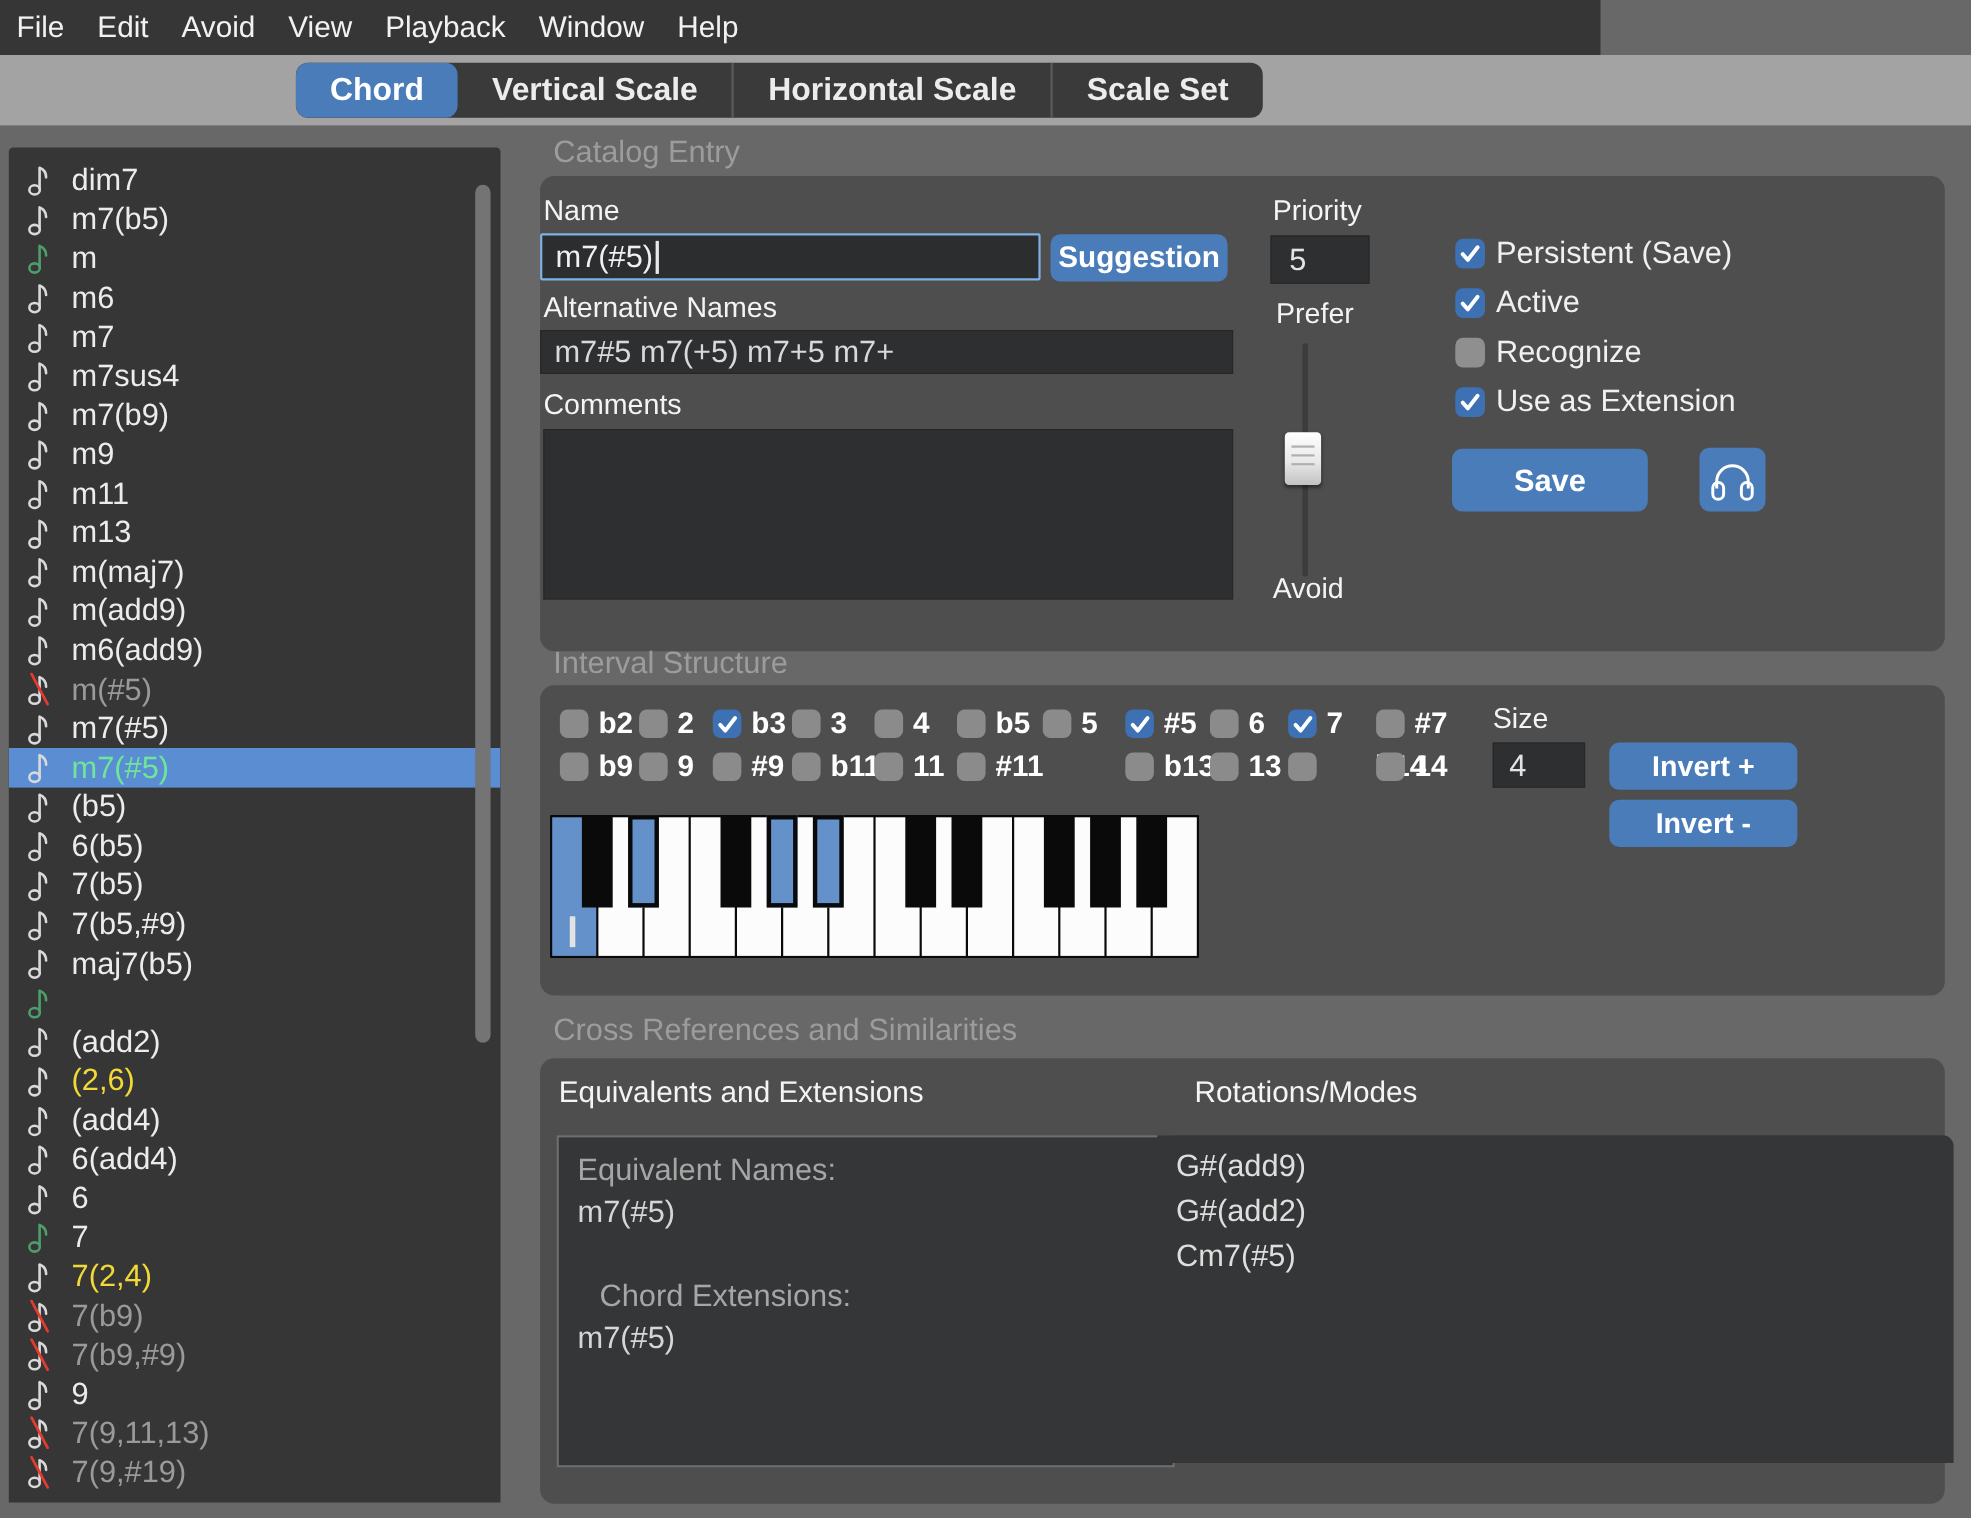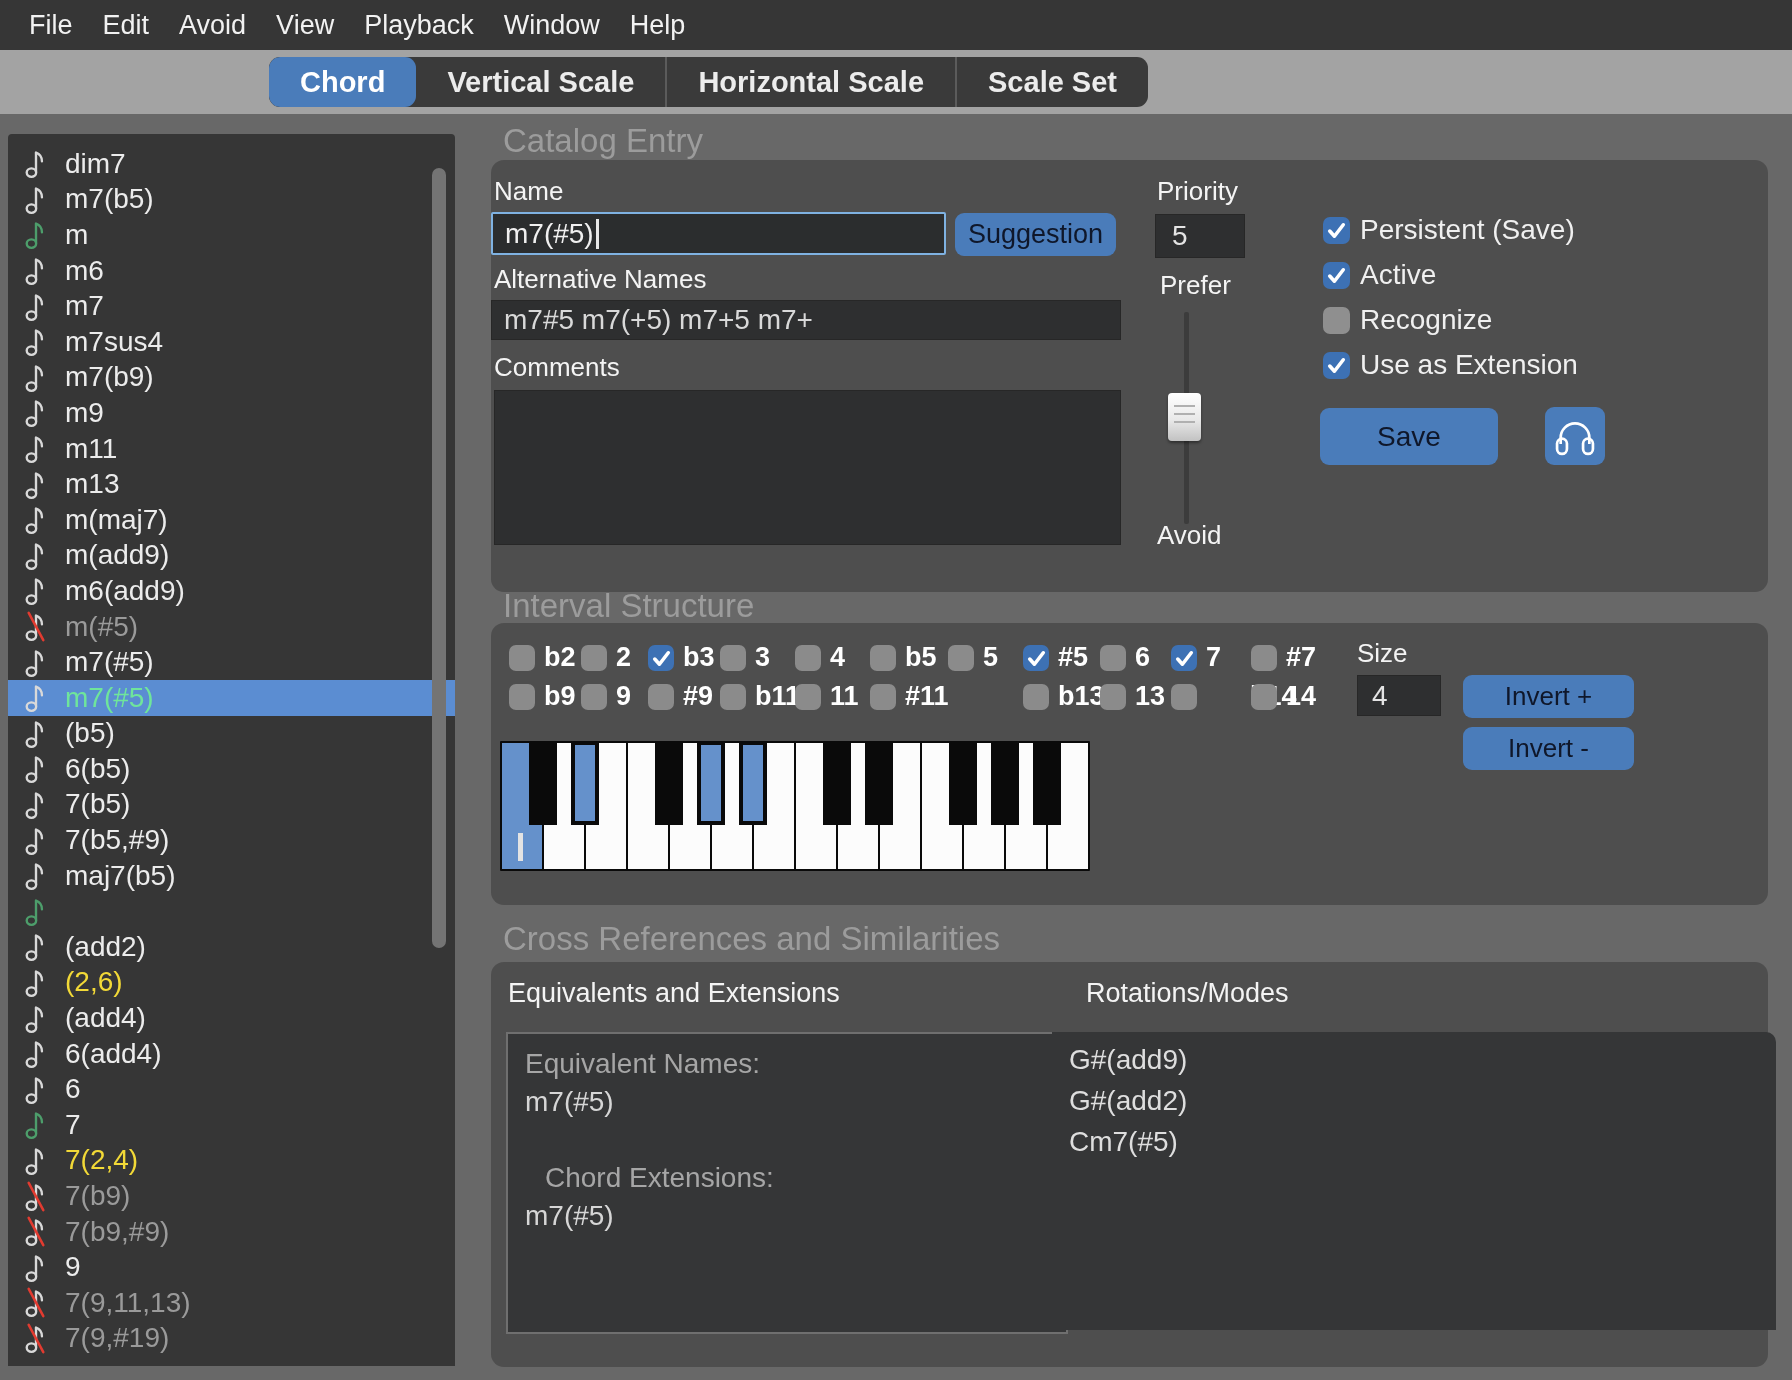--- a/index.html
+++ b/index.html
@@ -1,22 +1,22 @@
 <!DOCTYPE html>
 <html><head>
 <meta charset="utf-8">
 <style>
   html,body{margin:0;padding:0;background:#686868;}
   body{width:1792px;height:1380px;position:relative;overflow:hidden;
        font-family:"Liberation Sans",sans-serif;-webkit-font-smoothing:antialiased;}
   .screen{position:absolute;inset:0;}
 
   
-  #menubar{position:absolute;left:0;top:0;width:1792px;height:50px;background:#363636;
-           display:flex;align-items:center;padding-left:14px;box-sizing:border-box;}
+  #menubar{position:absolute;left:0;top:0;width:1455px;height:50px;background:#363636;
+           display:flex;align-items:center;padding-left:0;box-sizing:border-box;}
   .menu-item{color:#f2f2f2;font-size:27px;font-weight:500;padding:0 15px;line-height:50px;}
 
   
   #toolbar{position:absolute;left:0;top:50px;width:1792px;height:64px;background:#a3a3a3;}
   #tabs{position:absolute;left:269px;top:7px;height:50px;background:#3a3a3a;border-radius:11px;
         display:flex;align-items:stretch;overflow:hidden;}
   .tab{color:#ececec;font-size:29px;font-weight:600;display:flex;align-items:center;
        padding:0 31px;position:relative;}
   .tab.sep{border-left:2px solid #5b5b5b;}
   .tab.sel{background:#4a7cba;border-radius:11px;color:#fff;}
@@ -30,25 +30,25 @@
   .note-ic{width:24px;height:31px;margin-left:16px;flex:0 0 auto;color:#d9d9d9;}
   .note-ic.green{color:#4d9e6b;}
   .side-lab{margin-left:17px;font-size:28px;font-weight:500;color:#ececec;white-space:nowrap;}
   .side-lab.yellow{color:#f2d937;}
   .side-lab.muted{color:#9a9a9a;}
   .side-lab.selgreen{color:#6fe59b;}
   #sidescroll{position:absolute;left:424px;top:34px;width:14px;height:780px;background:#747474;
               border-radius:7px;}
 
   
-  .seclab{position:absolute;color:#9c9c9c;font-size:33px;font-weight:500;}
+  .seclab{position:absolute;color:#9c9c9c;font-size:28px;font-weight:500;}
   .panel{position:absolute;left:491px;width:1277px;background:#4e4e4e;border-radius:13px;}
   .lab{position:absolute;color:#f4f4f4;font-size:26px;font-weight:500;}
-  .btn{position:absolute;background:#4a7cba;border-radius:9px;color:#0f172a;display:flex;
-       align-items:center;justify-content:center;font-weight:400;box-sizing:border-box;}
+  .btn{position:absolute;background:#4a7cba;border-radius:9px;color:#ffffff;display:flex;
+       align-items:center;justify-content:center;font-weight:700;box-sizing:border-box;}
   .darkfield{position:absolute;background:#2e2f30;border:1px solid #272727;box-sizing:border-box;
              display:flex;align-items:center;color:#e4e4e4;font-size:28px;}
   .caret{display:inline-block;width:3px;height:30px;background:#e8e8e8;margin-left:2px;
          vertical-align:-5px;}
   .cb{position:absolute;width:27px;height:27px;border-radius:7px;background:#8f8f8f;}
   .cb.on{background:#3d71b4;}
   .cb svg{position:absolute;inset:1px;width:25px;height:25px;}
   .cb-lab{position:absolute;color:#f0f0f0;font-size:28px;white-space:nowrap;}
   .iv-lab{font-weight:600;font-size:27px;color:#fff;}
 

